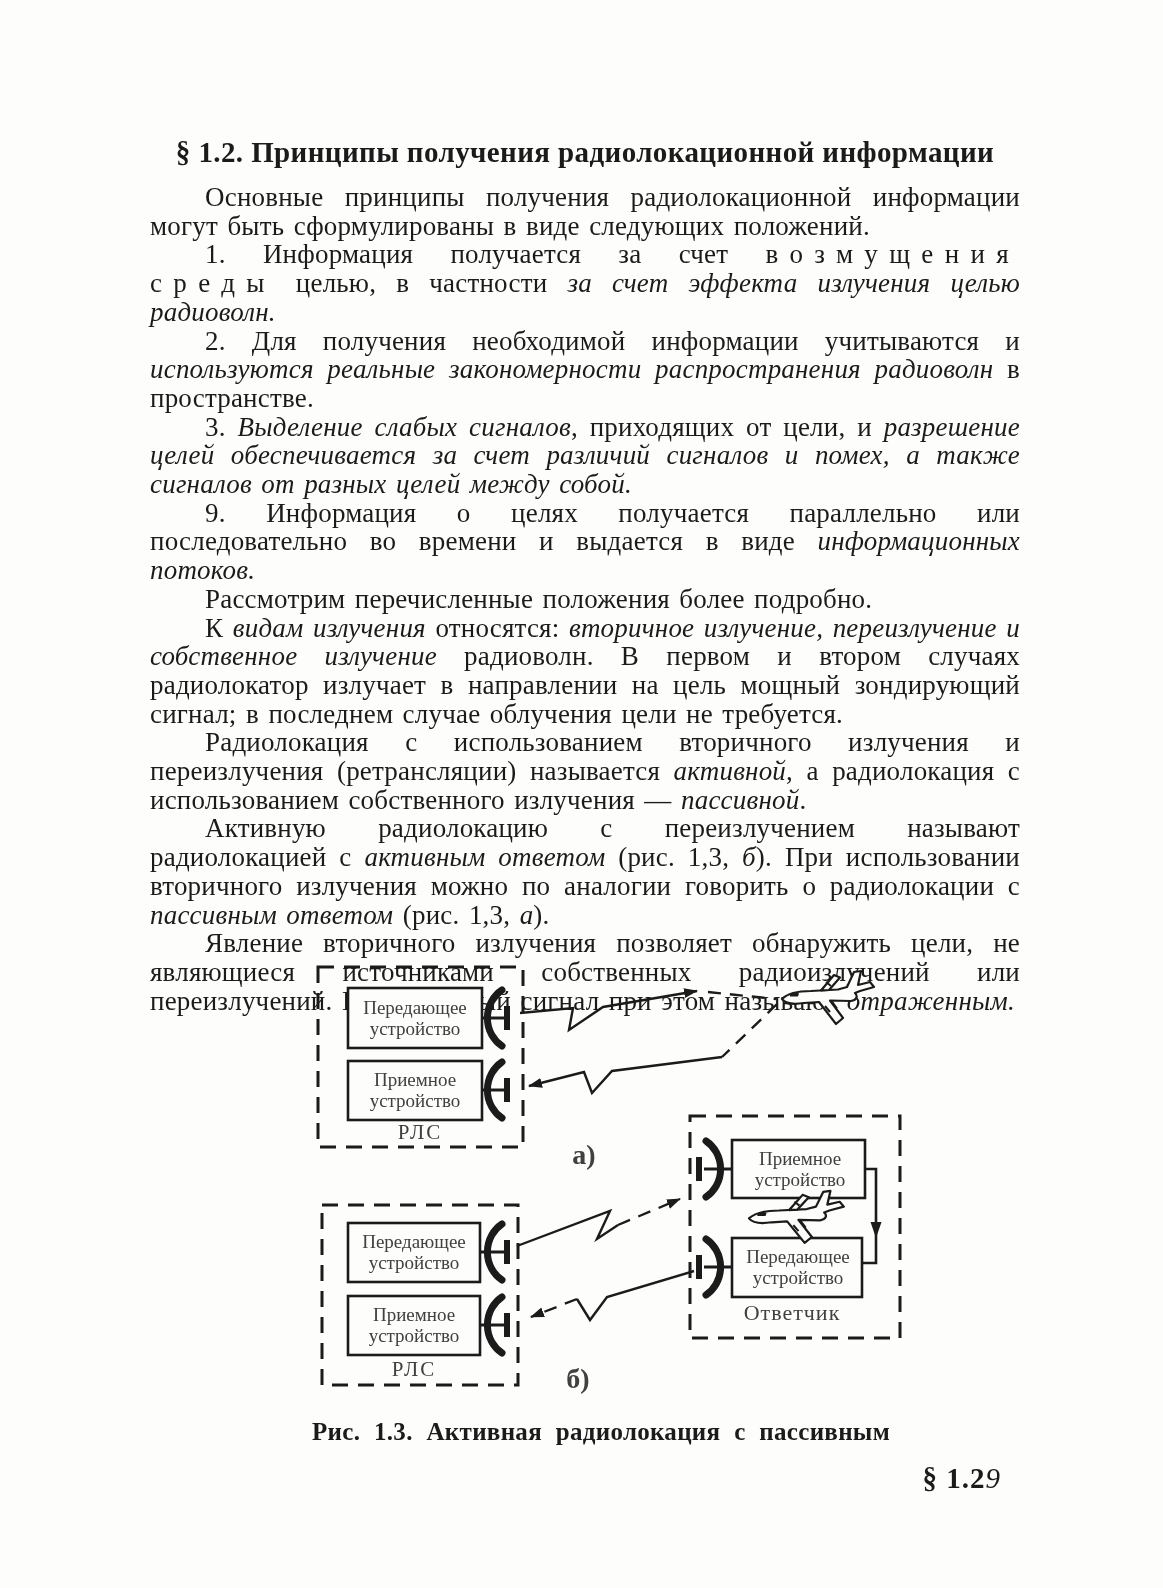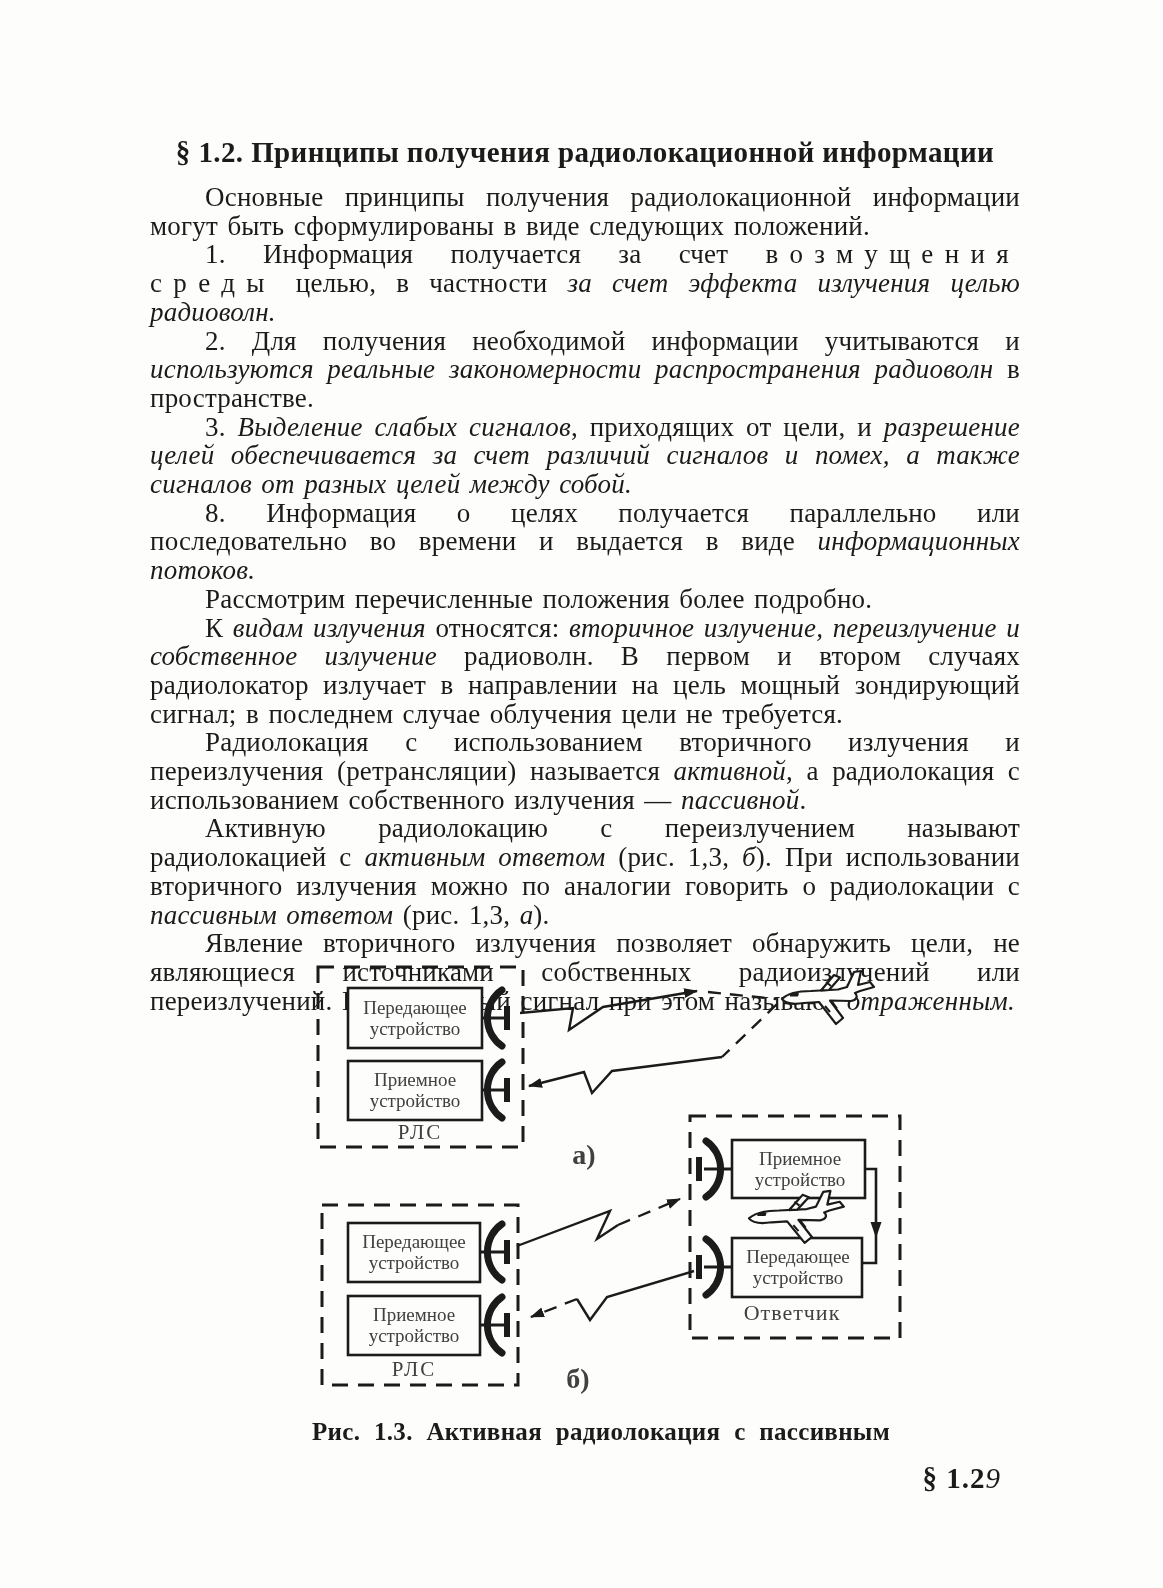--- a/index.html
+++ b/index.html
@@ -58,21 +58,21 @@
 
 <div class="page">
 
   <div class="heading">§ 1.2. Принципы получения радиолокационной информации</div>
 
   <div class="body-text">
     <p><span>Основные принципы получения радиолокационной информации могут быть сформулированы в виде следующих положений.</span></p>
     <p><span>1. Информация получается за счет </span><span class="seg-sp">возмущения среды</span><span> целью, в частности </span><span class="seg-i">за счет эффекта излучения целью радиоволн.</span></p>
     <p><span>2. Для получения необходимой информации учитываются и </span><span class="seg-i">используются реальные закономерности распространения радиоволн</span><span> в пространстве.</span></p>
     <p><span>3. </span><span class="seg-i">Выделение слабых сигналов</span><span>, приходящих от цели, и </span><span class="seg-i">разрешение целей обеспечивается за счет различий сигналов и помех, а также сигналов от разных целей между собой.</span></p>
-    <p><span>8. Информация о целях получается параллельно или последовательно во времени и выдается в виде </span><span class="seg-i">информационных потоков.</span></p>
+    <p><span>9. Информация о целях получается параллельно или последовательно во времени и выдается в виде </span><span class="seg-i">информационных потоков.</span></p>
     <p><span>Рассмотрим перечисленные положения более подробно.</span></p>
     <p><span>К </span><span class="seg-i">видам излучения</span><span> относятся: </span><span class="seg-i">вторичное излучение, переизлучение и собственное излучение</span><span> радиоволн. В первом и втором случаях радиолокатор излучает в направлении на цель мощный зондирующий сигнал; в последнем случае облучения цели не требуется.</span></p>
     <p><span>Радиолокация с использованием вторичного излучения и переизлучения (ретрансляции) называется </span><span class="seg-i">активной</span><span>, а радиолокация с использованием собственного излучения — </span><span class="seg-i">пассивной</span><span>.</span></p>
     <p><span>Активную радиолокацию с переизлучением называют радиолокацией с </span><span class="seg-i">активным ответом</span><span> (рис. 1,3, </span><span class="seg-i">б</span><span>). При использовании вторичного излучения можно по аналогии говорить о радиолокации с </span><span class="seg-i">пассивным ответом</span><span> (рис. 1,3, </span><span class="seg-i">а</span><span>).</span></p>
     <p><span>Явление вторичного излучения позволяет обнаружить цели, не являющиеся источниками собственных радиоизлучений или переизлучений. Принимаемый сигнал при этом называют </span><span class="seg-i">отраженным.</span></p>
   </div>
 
   <svg class="fig-svg" viewBox="0 0 1163 1588" fill="none" stroke="#1b1b1b">
     <defs>
       <marker id="arr" markerWidth="16" markerHeight="12" refX="13" refY="5" orient="auto" markerUnits="userSpaceOnUse">

